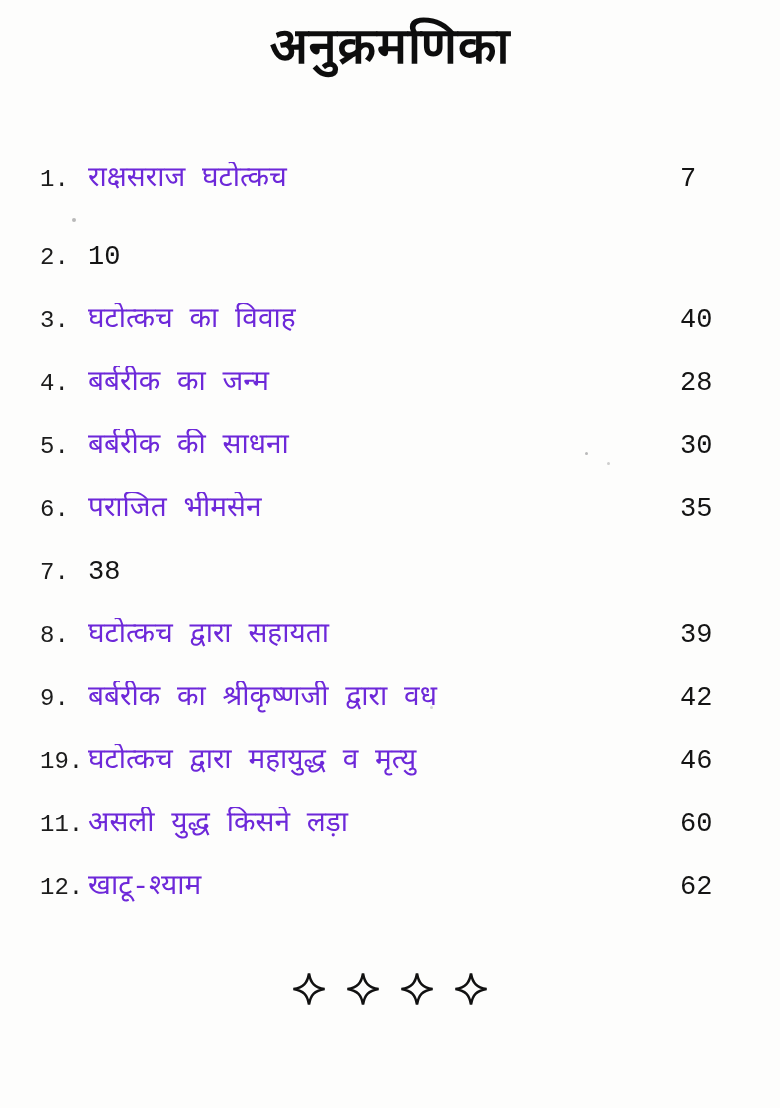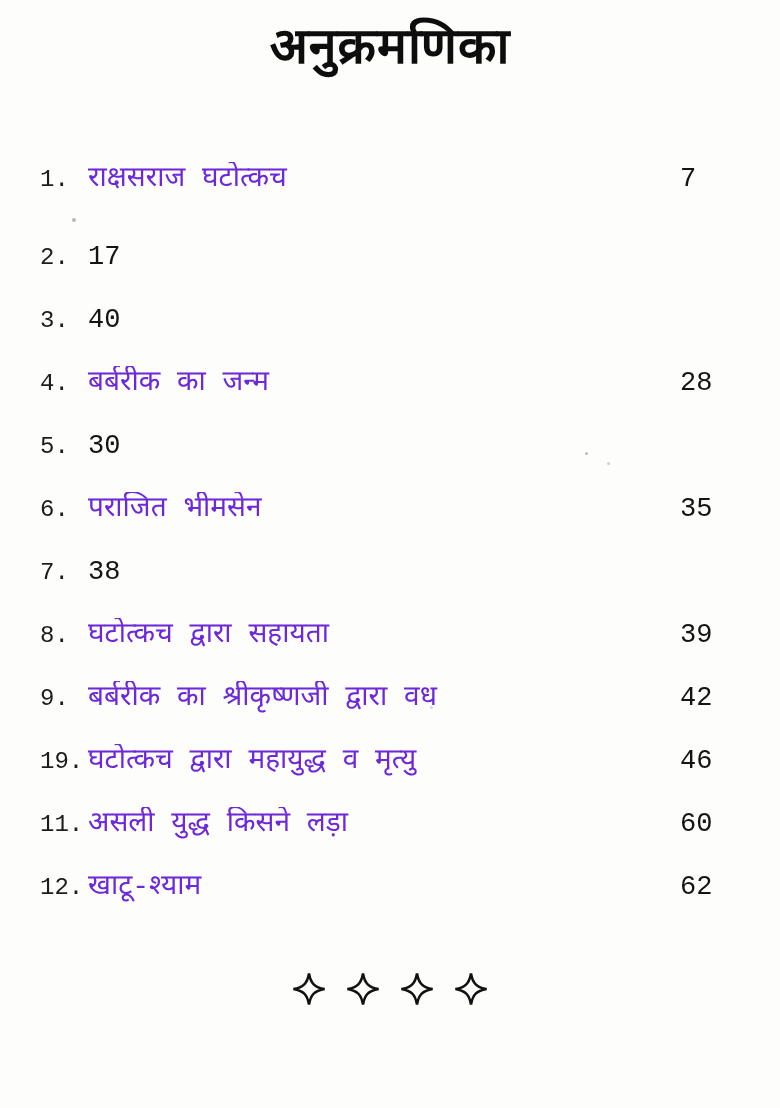--- a/index.html
+++ b/index.html
@@ -95,33 +95,35 @@
   <h1 class="page-title">अनुक्रमणिका</h1>
 
   <div class="toc">
     <div class="toc-row first-gap">
       <span class="toc-num">1.</span>
       <span class="toc-title">राक्षसराज घटोत्कच</span>
       <span class="toc-page">7</span>
     </div>
     <div class="toc-row">
       <span class="toc-num">2.</span>
-      <span class="toc-page">17</span>
+      <span class="toc-page">10</span>
     </div>
     <div class="toc-row">
       <span class="toc-num">3.</span>
+      <span class="toc-title">घटोत्कच का विवाह</span>
       <span class="toc-page">40</span>
     </div>
     <div class="toc-row">
       <span class="toc-num">4.</span>
       <span class="toc-title">बर्बरीक का जन्म</span>
       <span class="toc-page">28</span>
     </div>
     <div class="toc-row">
       <span class="toc-num">5.</span>
+      <span class="toc-title">बर्बरीक की साधना</span>
       <span class="toc-page">30</span>
     </div>
     <div class="toc-row">
       <span class="toc-num">6.</span>
       <span class="toc-title">पराजित भीमसेन</span>
       <span class="toc-page">35</span>
     </div>
     <div class="toc-row">
       <span class="toc-num">7.</span>
       <span class="toc-page">38</span>

